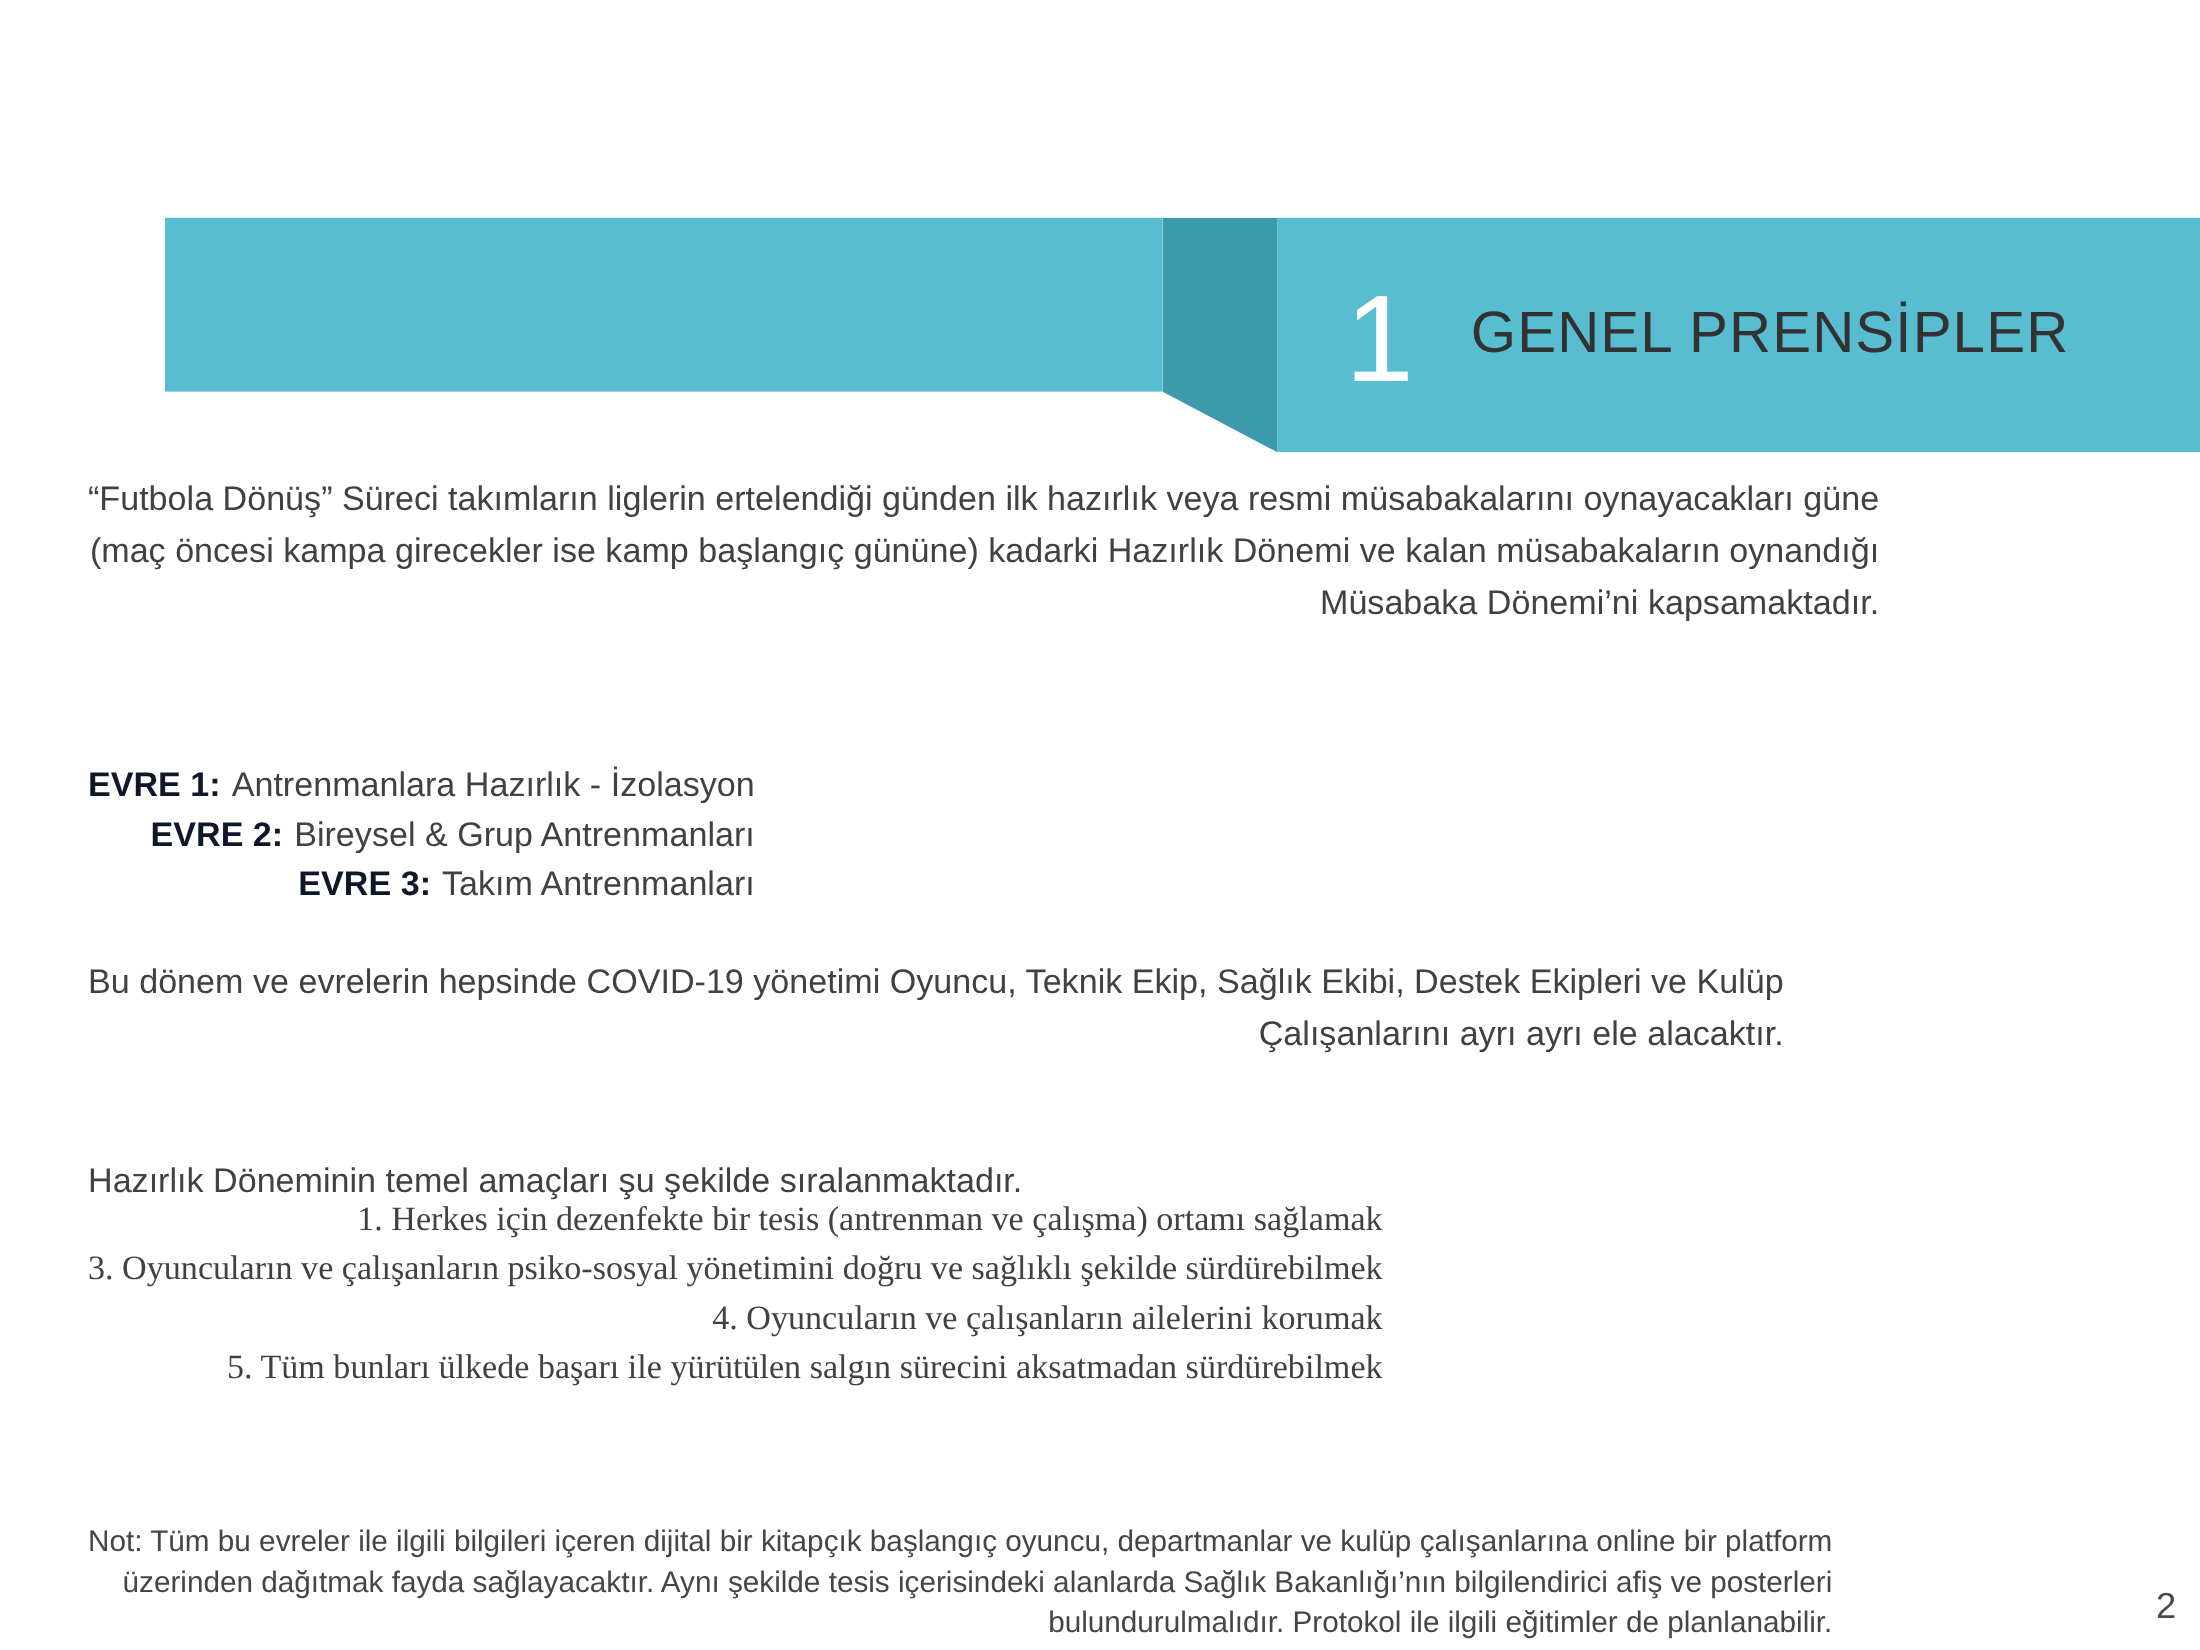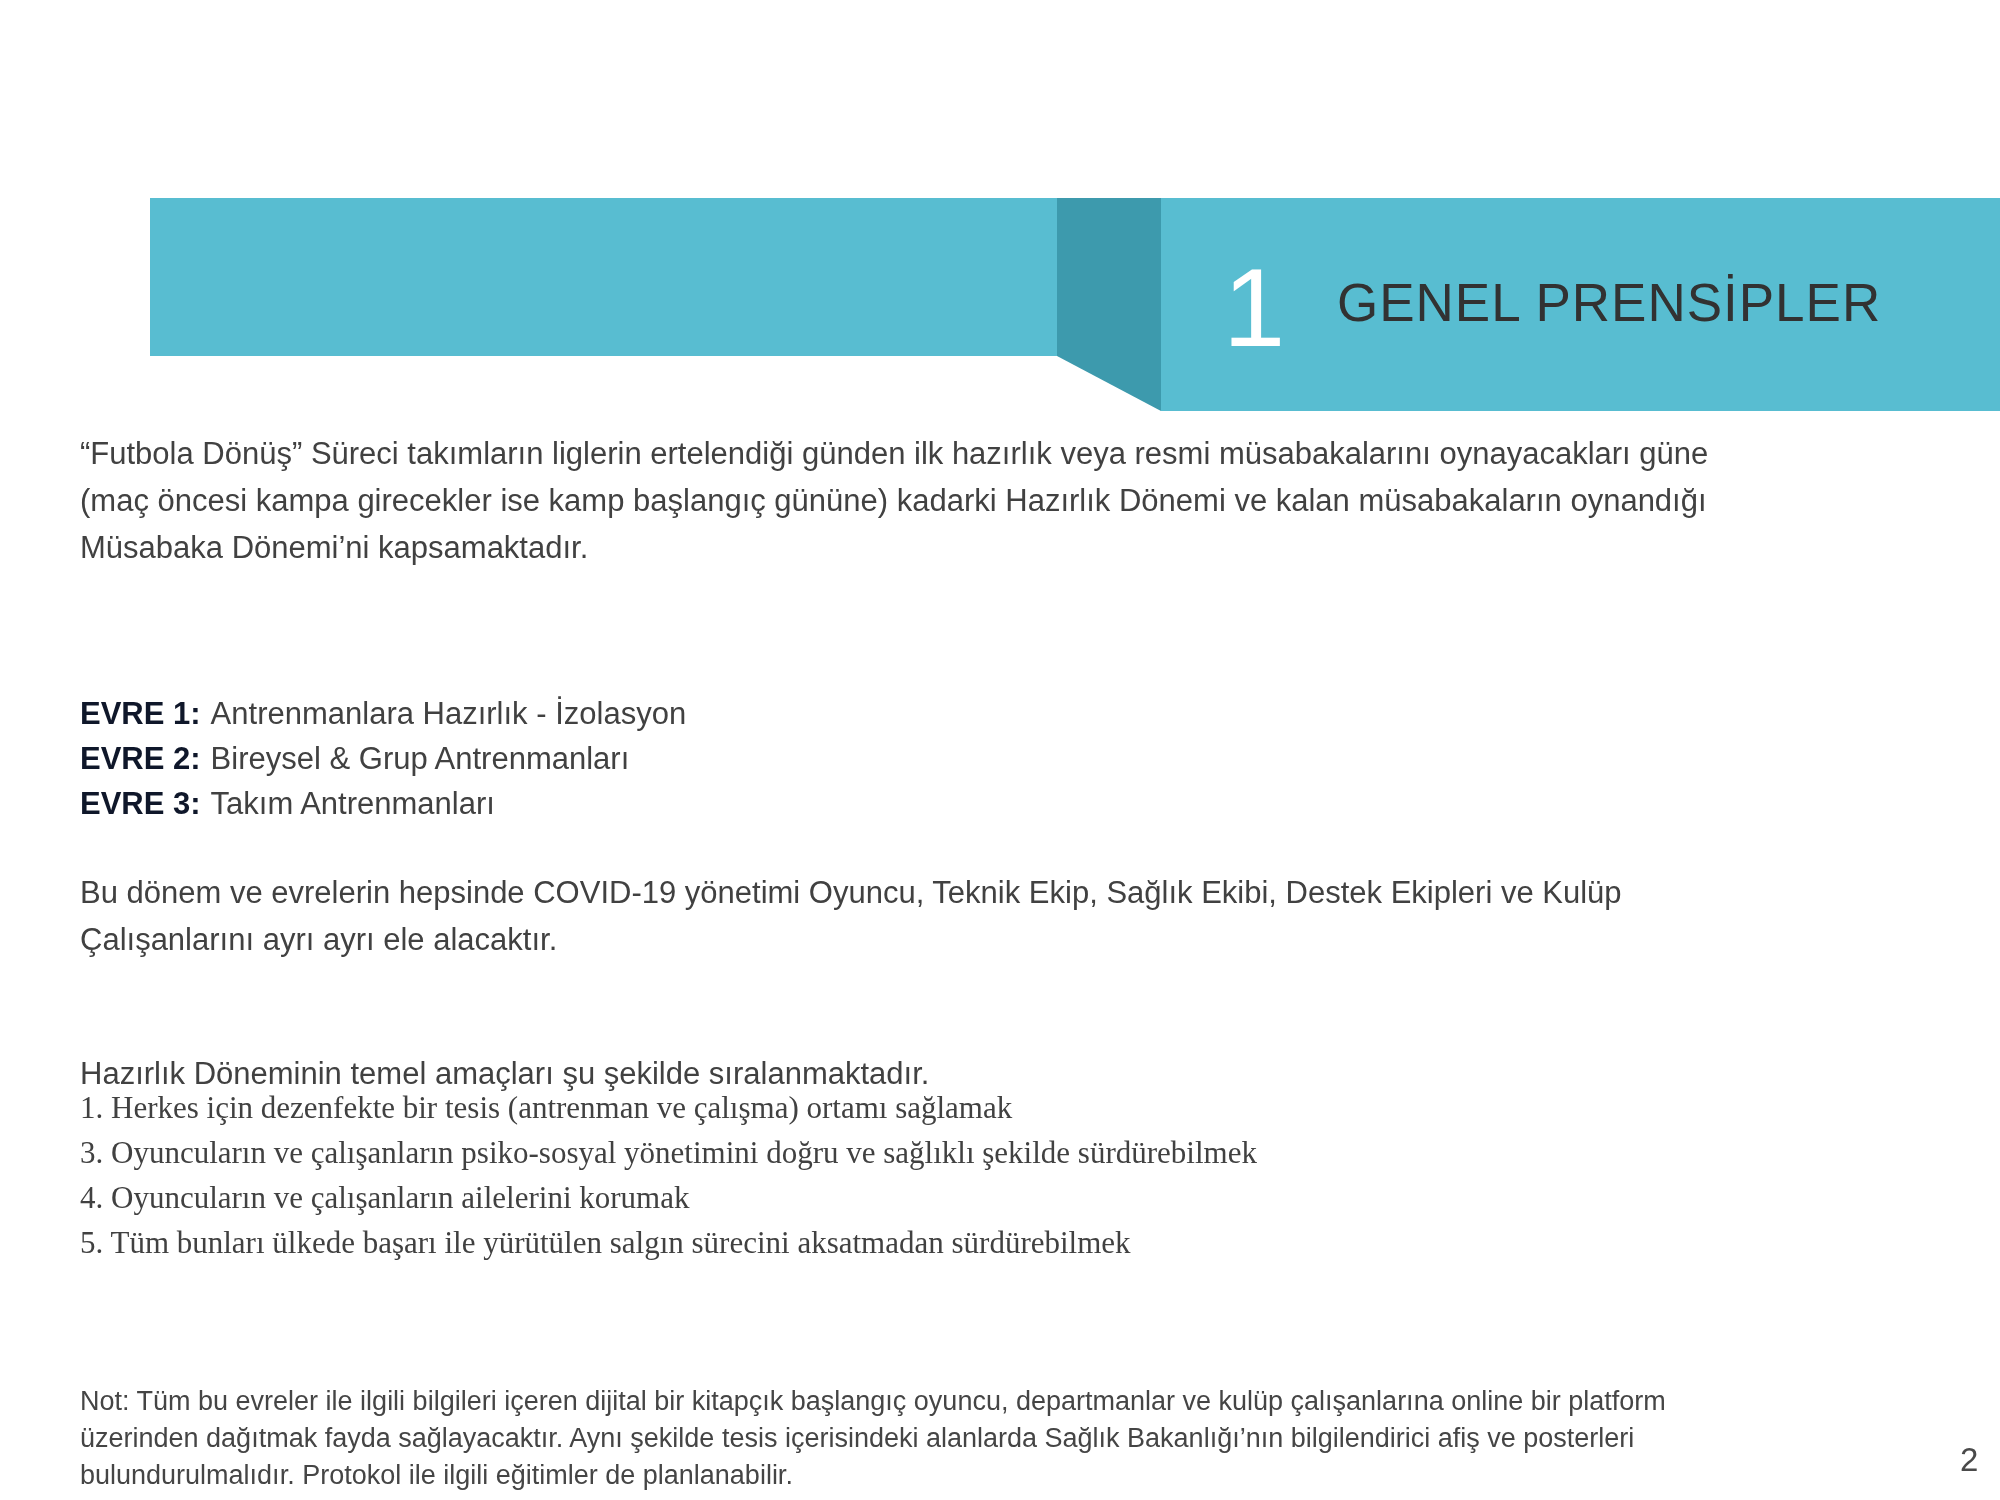--- a/index.html
+++ b/index.html
@@ -14,21 +14,21 @@
   .band-right { position:absolute; left:1161px; top:198px; width:839px; height:213px; background:#58bdd1; }
   .section-number {
     position:absolute; left:62px; top:54px; font-size:112px; line-height:1;
     font-weight:300; color:#ffffff;
   }
   .section-title {
     position:absolute; left:176px; top:46px; font-size:53px; line-height:1.1;
     color:#323232; letter-spacing:1px; white-space:nowrap; font-weight:400;margin-top:30px;
   }
   
-  .para { position:absolute; left:80px; font-size:31px; color:#414141; font-weight:400; }
+  .para { position:absolute; left:80px; font-size:31px; color:#414141; font-weight:400;text-align:right; }
   .tline { white-space:nowrap; }
   .p1     { top:430px;  line-height:47px; }
   .p2     { top:607px;  line-height:47px; }
   .phases { top:691px;  line-height:45px; }
   .phase-label { font-weight:700; color:#0f172a; }
   .phase-text  { margin-left:10px; }
   .p3     { top:869px;  line-height:47px; }
   .p4     { top:1050px;  line-height:47px; }
   .goals  { top:1085px; line-height:45px;font-family:Liberation Serif, serif; }
   .note   { top:1383px; font-size:27px; line-height:37px; color:#454545; }

